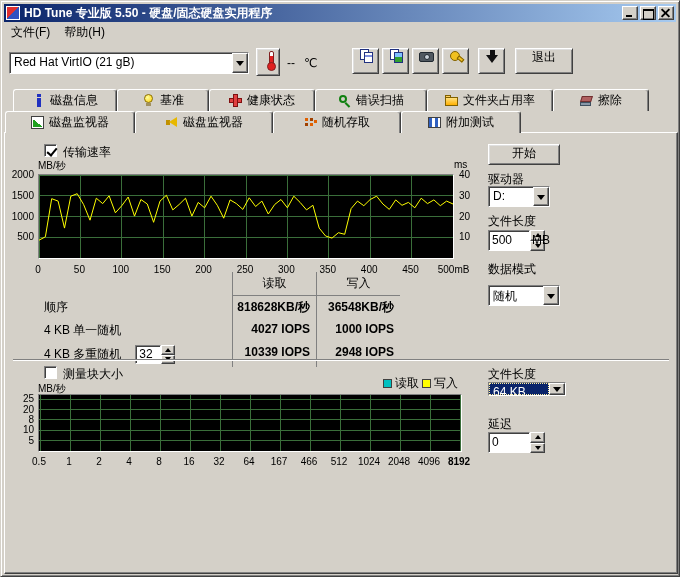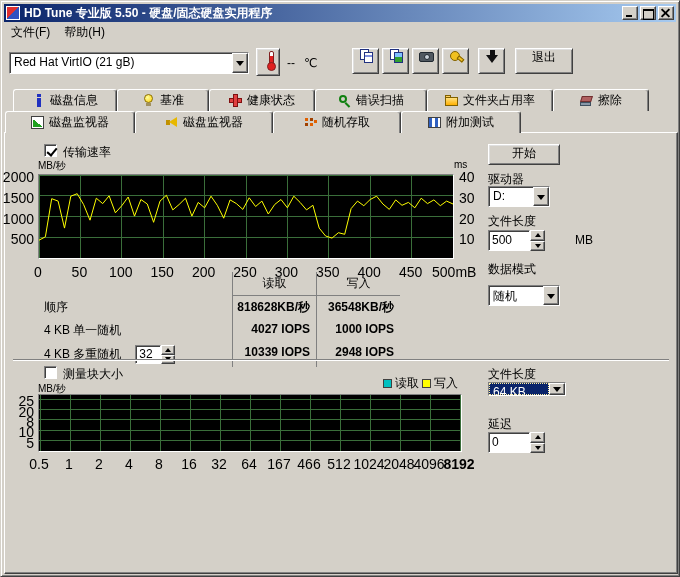--- a/index.html
+++ b/index.html
@@ -70,21 +70,21 @@
 .tabs-row{position:absolute;display:flex;height:22px}
 .tab{display:flex;align-items:center;justify-content:center;background:#d4d0c8;border:1px solid;border-color:#fff #404040 #d4d0c8 #fff;border-bottom:none;border-radius:3px 3px 0 0;box-shadow:inset -1px 0 0 #808080;white-space:nowrap}
 .tab.active{height:25px;margin-top:-3px;z-index:4;position:relative}
 
 .page{position:absolute;left:3px;top:131px;width:674px;height:442px;background:#d4d0c8;border:1px solid;border-color:#fff #404040 #404040 #fff;box-shadow:inset -1px -1px 0 #808080;z-index:1}
 .lbl{position:absolute;white-space:nowrap}
 .checkbox{position:absolute;width:13px;height:13px;background:#fff;border:1px solid;border-color:#808080 #fff #fff #808080;box-shadow:inset 1px 1px 0 #404040}
 .checkbox.checked::after{content:"";position:absolute;left:2px;top:3px;width:8px;height:4px;border-left:2px solid #000;border-bottom:2px solid #000;transform:rotate(-50deg)}
 .plot{position:absolute;background:#000;border:1px solid;border-color:#808080 #fff #fff #808080}
 .axis{position:absolute}
-.tick{position:absolute;font-size:14px;color:#000;white-space:nowrap}
+.tick{position:absolute;font-size:10px;color:#000;white-space:nowrap}
 .hx{transform:translateX(-50%)}
 .endlbl{transform:translateX(-45%)}
 
 .rtable{position:absolute;font-size:12px}
 .rt-row{display:flex}
 .rt-label{width:190px;padding:3px 0 3px 2px;display:flex;align-items:center}
 .rt-val{width:84px;border-left:1px solid #808080;text-align:right;padding:3px 6px 3px 0;font-weight:bold}
 .rt-head .rt-val{text-align:center;padding:3px 0;border-bottom:1px solid #808080;font-weight:normal}
 
 .spinner{position:absolute;display:flex;height:21px}
@@ -349,21 +349,21 @@
     </div>
 
     <span class="lbl" style="left:483px;top:80px">文件长度</span>
     <span class="spinner" style="left:483px;top:97px">
       <span class="field">500</span>
       <span class="spin-col">
         <span class="spin-btn spin-up"></span>
         <span class="spin-btn spin-down"></span>
       </span>
     </span>
-    <span class="lbl" style="left:570px;top:100px">MB</span>
+    <span class="lbl" style="left:527px;top:100px">MB</span>
 
     <span class="lbl" style="left:483px;top:128px">数据模式</span>
     <div class="combo" style="left:483px;top:152px;width:72px;height:21px">
       <span class="txt">随机</span>
       <span class="drop tri-d"></span>
     </div>
 
     <span class="lbl" style="left:483px;top:233px">文件长度</span>
     <div class="combo" style="left:483px;top:249px;width:78px;height:14px">
       <span class="txt sel-hl">64 KB</span>

